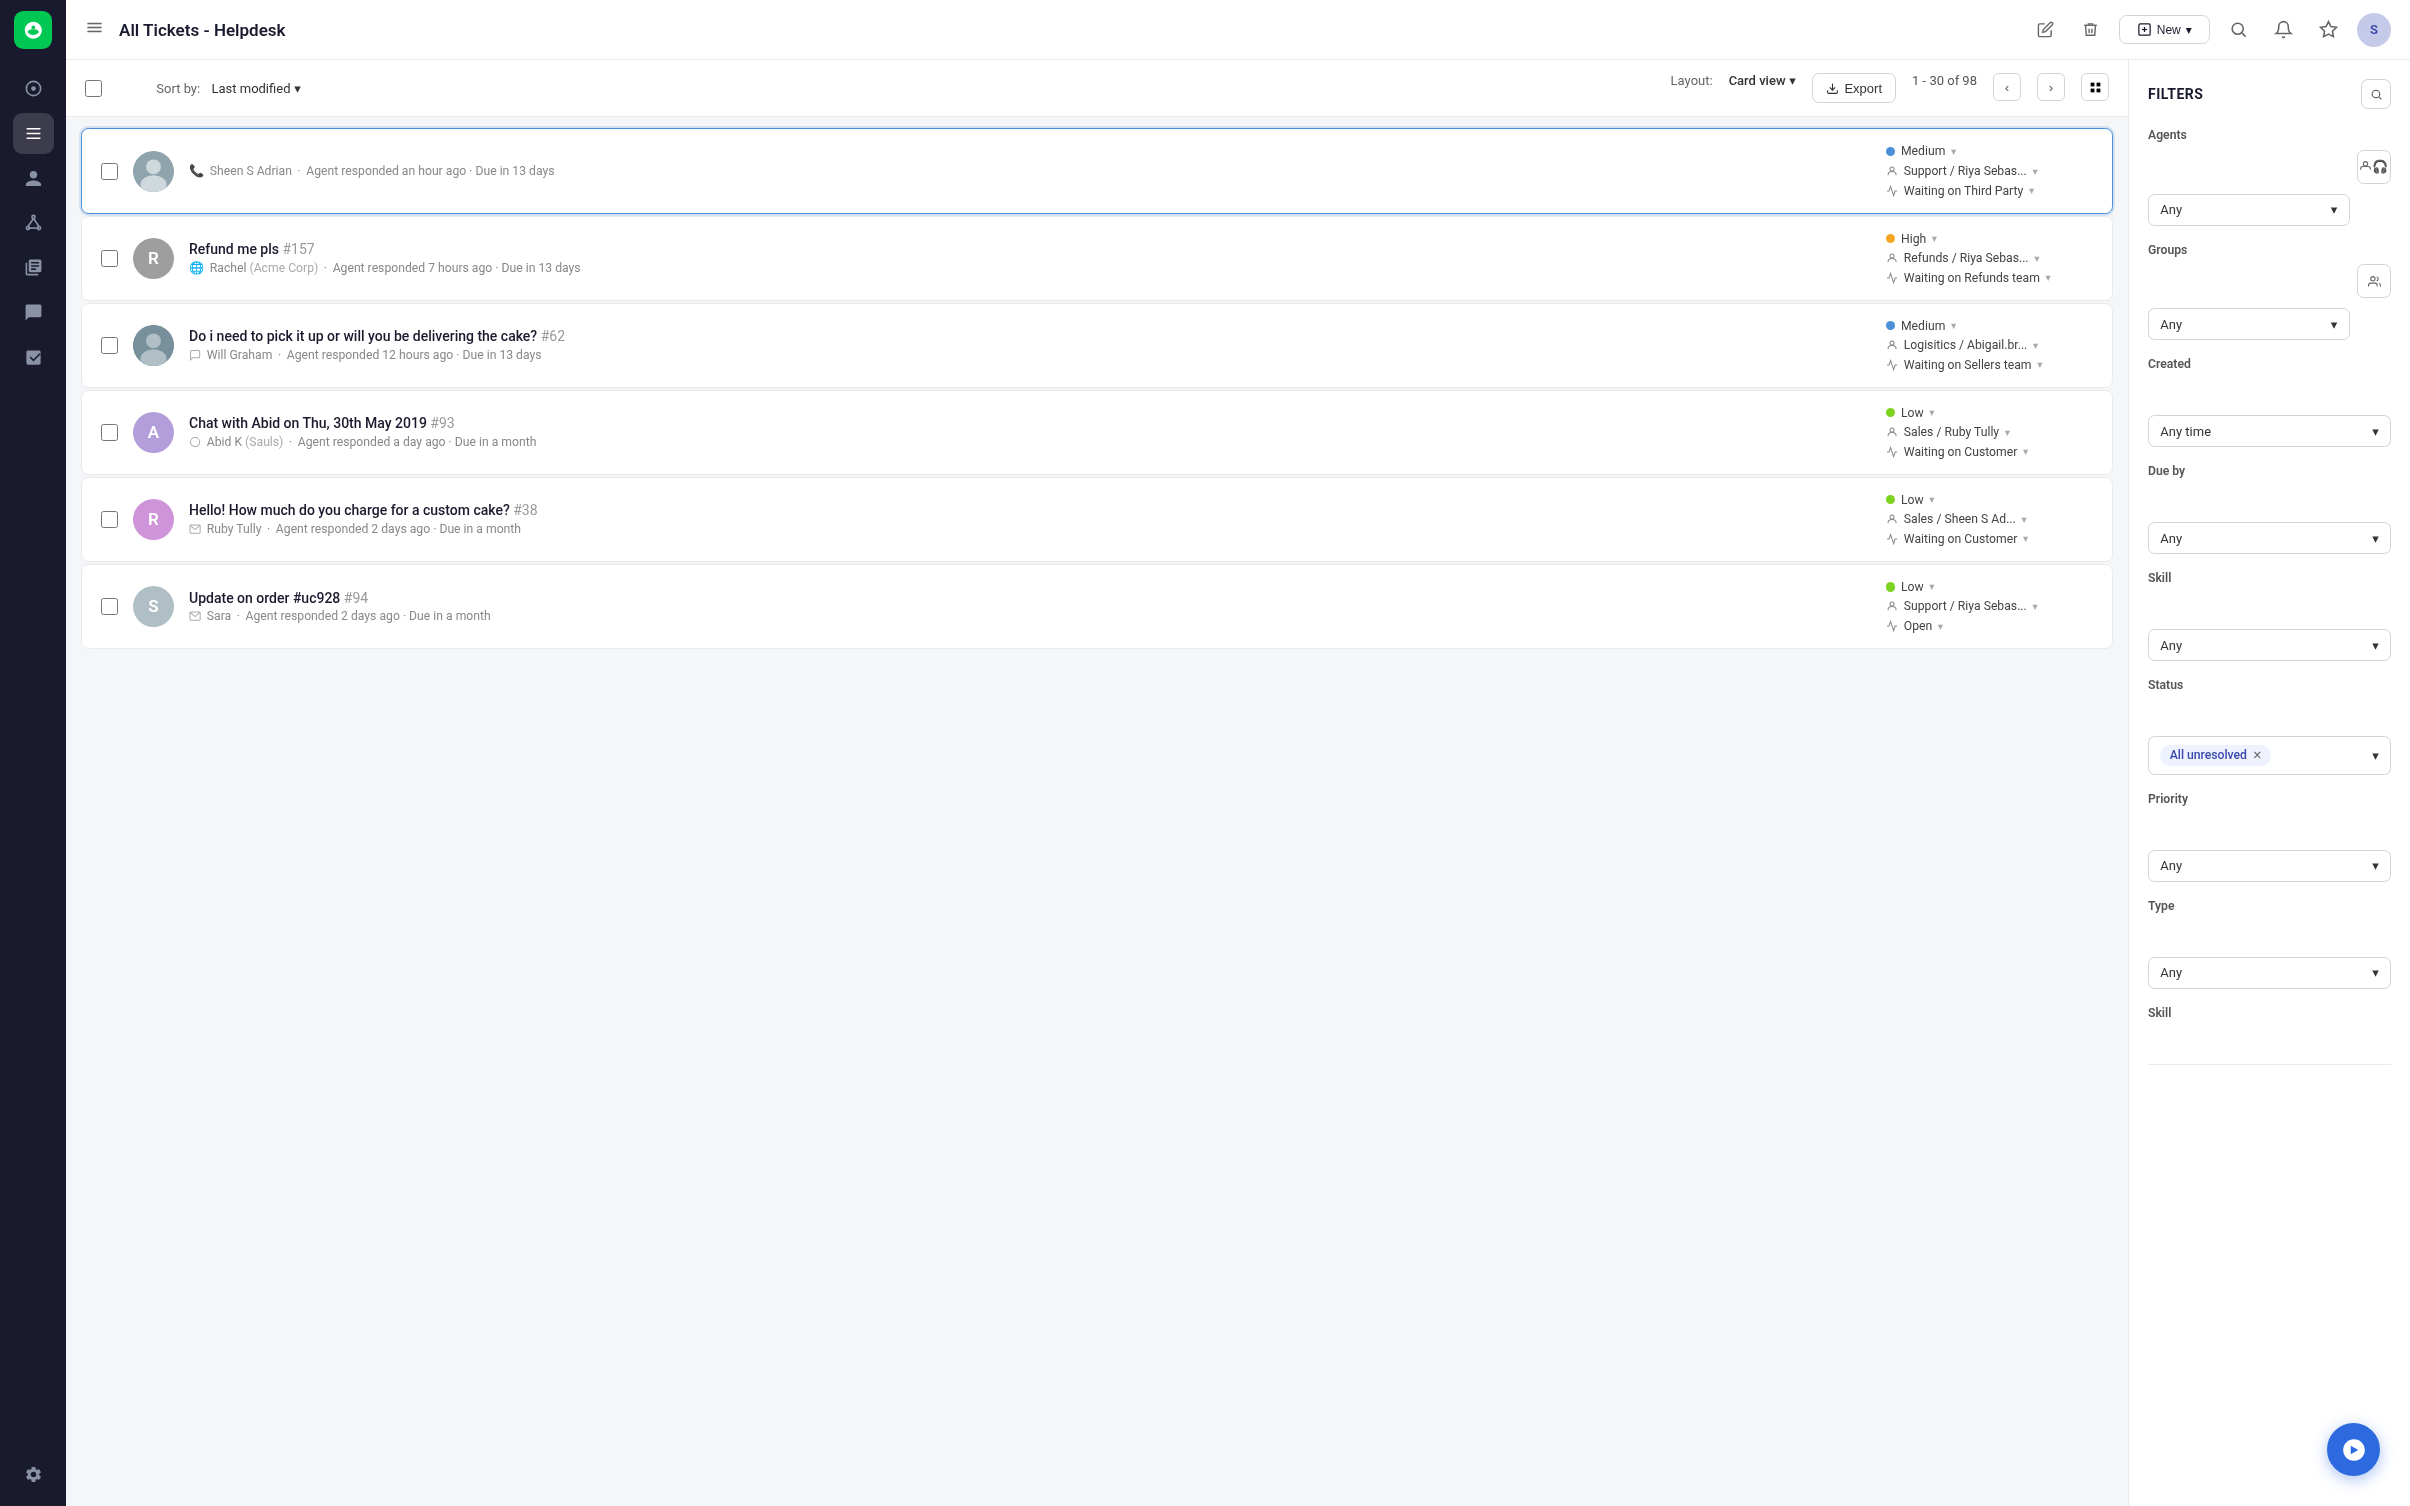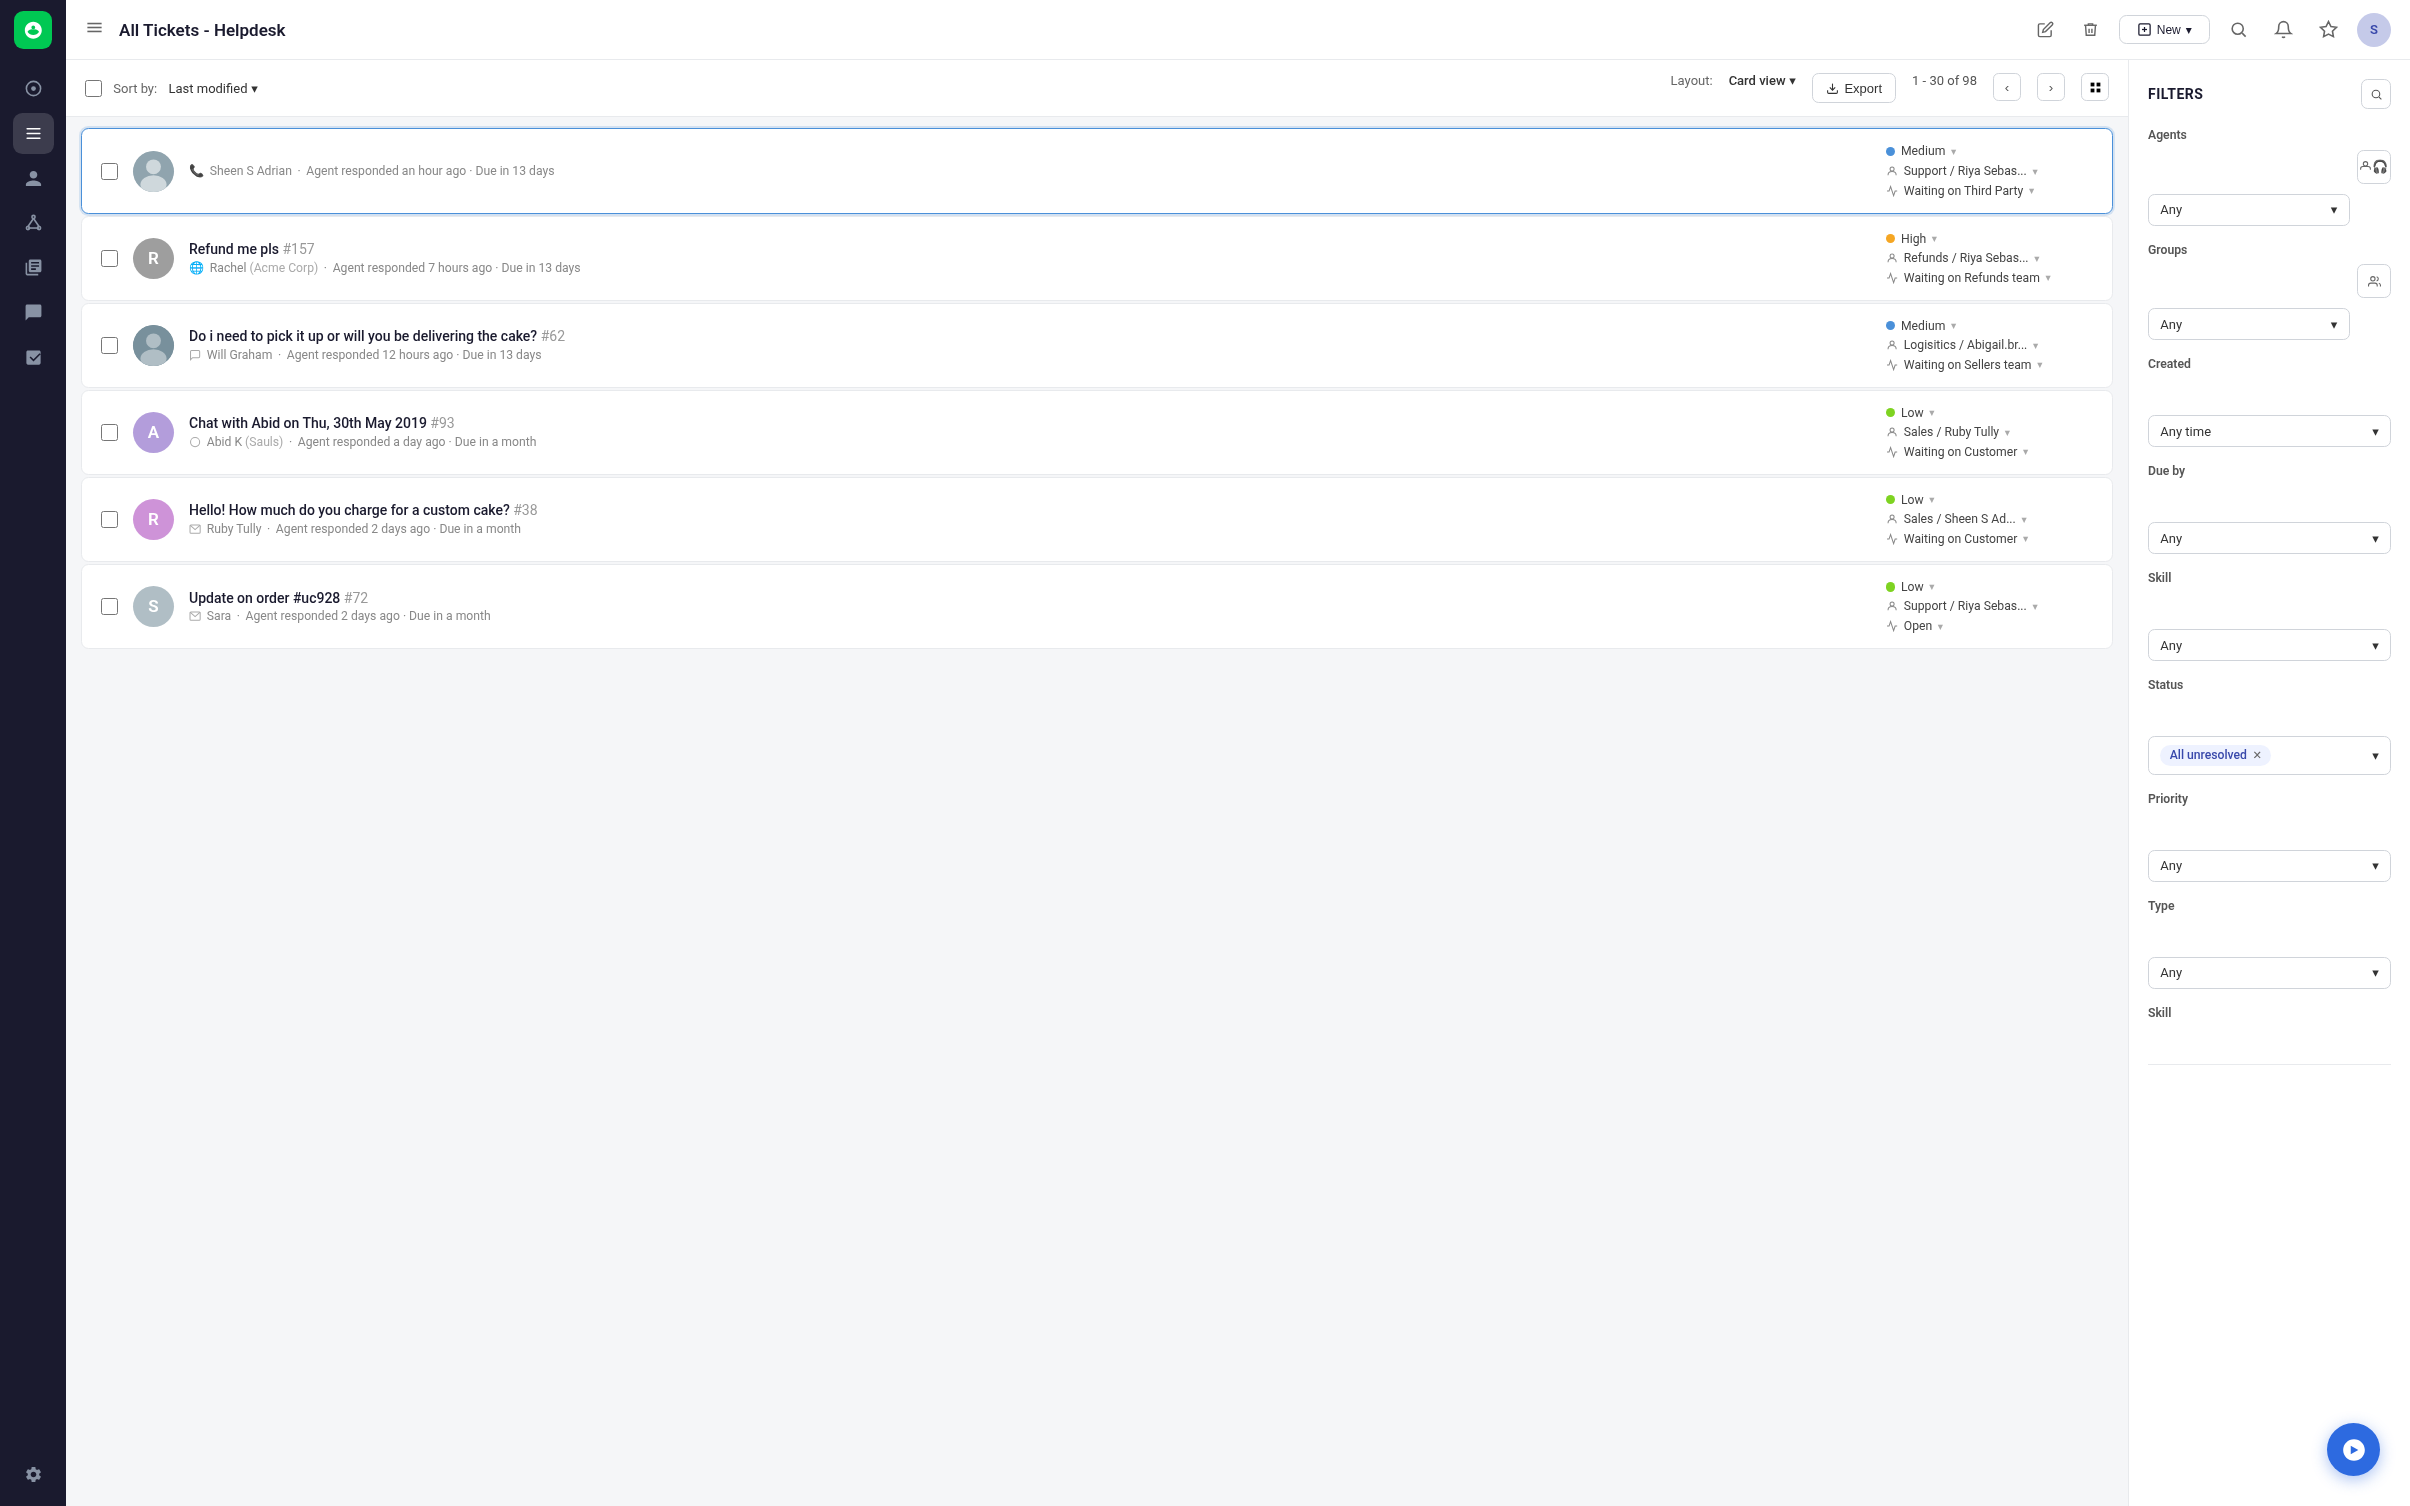--- a/index.html
+++ b/index.html
@@ -25,21 +25,21 @@
     .avatar-badge { width: 34px; height: 34px; border-radius: 50%; background: #c5cae9; display: flex; align-items: center; justify-content: center; font-size: 13px; font-weight: 600; color: #3949ab; cursor: pointer; }
 
     
     .content-area { flex: 1; display: flex; overflow: hidden; }
 
     
     .ticket-list-container { flex: 1; overflow-y: auto; padding: 0; background: #f5f6f8; }
 
     
     .toolbar { background: white; padding: 13px 19px; display: flex; align-items: center; gap: 11.3px; border-bottom: 0.9px solid #e8eaed; }
-    .sort-label { font-size: 13px; color: #666; }
+    .sort-label { font-size: 13px; color: #666; margin-left: 43px; }
     .sort-value { font-size: 13px; color: #333; font-weight: 400; cursor: pointer; display: flex; align-items: center; gap: 3.8px; }
     .toolbar-right { margin-left: auto; display: flex; align-items: flex-start; gap: 16px; }
     .layout-label { font-size: 13px; color: #666; }
     .layout-value { font-size: 13px; color: #333; font-weight: 500; cursor: pointer; display: flex; align-items: center; gap: 3.8px; }
     .btn-export { background: white; border: 1.4px solid #d0d4da; border-radius: 6.6px; padding: 6.6px 13px; font-size: 13px; cursor: pointer; display: flex; align-items: center; gap: 5.6px; color: #333; }
     .pagination { font-size: 13px; color: #555; display: flex; align-items: center; gap: 5.6px; }
     .pag-btn { width: 28px; height: 28px; border: 1.4px solid #d0d4da; border-radius: 5.6px; background: white; cursor: pointer; display: flex; align-items: center; justify-content: center; color: #555; }
     .grid-icon { width: 28px; height: 28px; border: 1.4px solid #d0d4da; border-radius: 5.6px; background: white; cursor: pointer; display: flex; align-items: center; justify-content: center; }
 
     
@@ -447,21 +447,21 @@
               <span class="tag-chevron">▾</span>
             </div>
           </div>
         </div>
 
         <div class="ticket-card">
           <input type="checkbox" class="ticket-checkbox" style="">
           <div class="ticket-avatar" style="background:#b0bec5; font-size:17px; color:white;">S</div>
           <div class="ticket-info">
             <div class="ticket-title">
-              Update on order #uc928 <span class="ticket-id">#72</span>
+              Update on order #uc928 <span class="ticket-id">#94</span>
             </div>
             <div class="ticket-meta">
               <svg width="12.2" height="12.2" viewBox="0 0 24 24" fill="none" stroke="#aaa" stroke-width="2">
                   <rect x="2" y="4" width="20" height="16" rx="2"></rect>
                   <polyline points="2,4 12,13 22,4"></polyline>
                 </svg>
               <span>Sara</span>
               <span>·</span>
               <span>Agent responded 2 days ago · Due in a month</span>
             </div>

